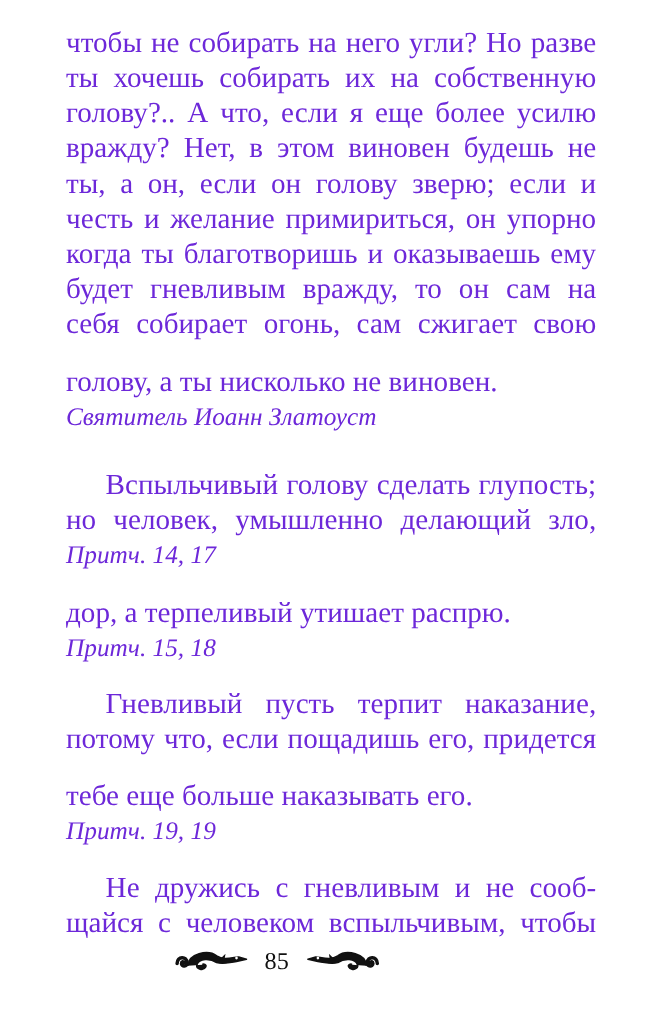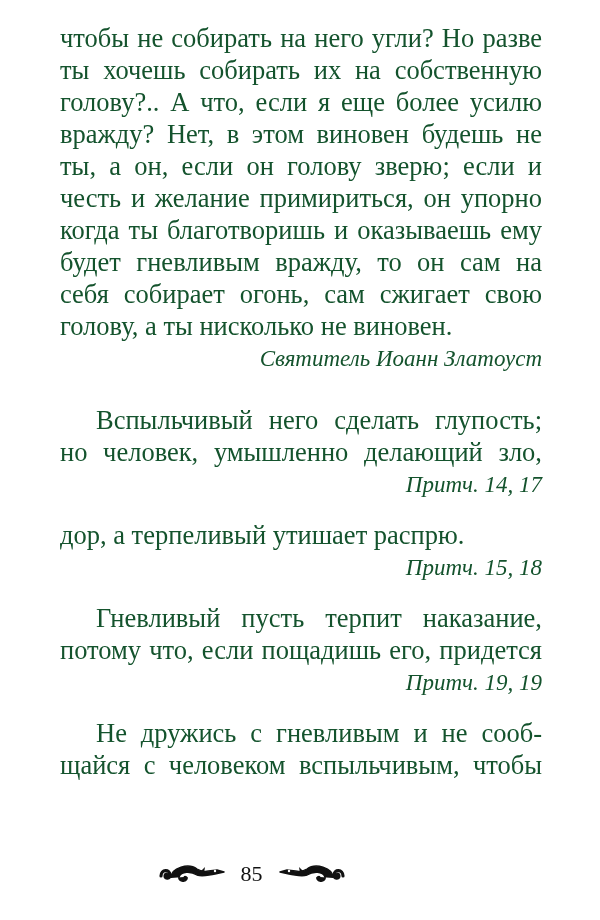--- a/index.html
+++ b/index.html
@@ -1,29 +1,29 @@
 <!DOCTYPE html>
 <html><head>
 <meta charset="utf-8">
 <style>
   html, body { margin: 0; padding: 0; background: #ffffff; }
   body { width: 600px; height: 920px; position: relative; overflow: hidden; }
   .page {
     position: absolute; left: 60px; top: 22px; width: 482px;
     font-family: "Liberation Serif", "DejaVu Serif", serif;
-    color: #14532d;
+    color: #6d28d9;
   }
   .para {
     font-size: 26.5px; line-height: 32px; text-align: justify;
     margin: 0; text-align-last: left;
   }
   .para .line { display: block; text-align: justify; text-align-last: justify; white-space: nowrap; }
-  .para .line.last { text-align-last: left; }
+  .para .line.last { text-align-last: left; margin-top: 20px; }
   .attr {
-    font-size: 23px; font-style: italic; text-align: right;
+    font-size: 23px; font-style: italic; 
     line-height: 30px; margin: 2px 0 0 0;
   }
   .block { margin-bottom: 19px; }
   .b1 { margin-bottom: 30px; }
   .footer {
     position: absolute; left: 0; top: 854px; width: 503px; height: 40px;
     display: flex; justify-content: center; align-items: center; gap: 10px;
     font-family: "Liberation Serif", "DejaVu Serif", serif;
   }
   .pnum { font-size: 22px; color: #111; margin: 0 4px; }
@@ -45,37 +45,38 @@
       <span class="line">когда ты благотворишь и оказываешь ему</span>
       <span class="line">будет гневливым вражду, то он сам на</span>
       <span class="line">себя собирает огонь, сам сжигает свою</span>
       <span class="line last">голову, а ты нисколько не виновен.</span>
     </p>
     <p class="attr">Святитель Иоанн Златоуст</p>
   </div>
 
   <div class="block">
     <p class="para">
-      <span class="line" style="padding-left:36px">Вспыльчивый него сделать глупость;</span>
+      <span class="line" style="padding-left:36px">Вспыльчивый голову сделать глупость;</span>
       <span class="line">но человек, умышленно делающий зло,</span>
     </p>
     <p class="attr">Притч. 14, 17</p>
   </div>
 
   <div class="block">
     <p class="para">
       <span class="line last">дор, а терпеливый утишает распрю.</span>
     </p>
     <p class="attr">Притч. 15, 18</p>
   </div>
 
   <div class="block">
     <p class="para">
       <span class="line" style="padding-left:36px">Гневливый пусть терпит наказание,</span>
       <span class="line">потому что, если пощадишь его, придется</span>
+      <span class="line last">тебе еще больше наказывать его.</span>
     </p>
     <p class="attr">Притч. 19, 19</p>
   </div>
 
   <div class="block">
     <p class="para">
       <span class="line" style="padding-left:36px">Не дружись с гневливым и не сооб-</span>
       <span class="line">щайся с человеком вспыльчивым, чтобы</span>
     </p>
   </div>

